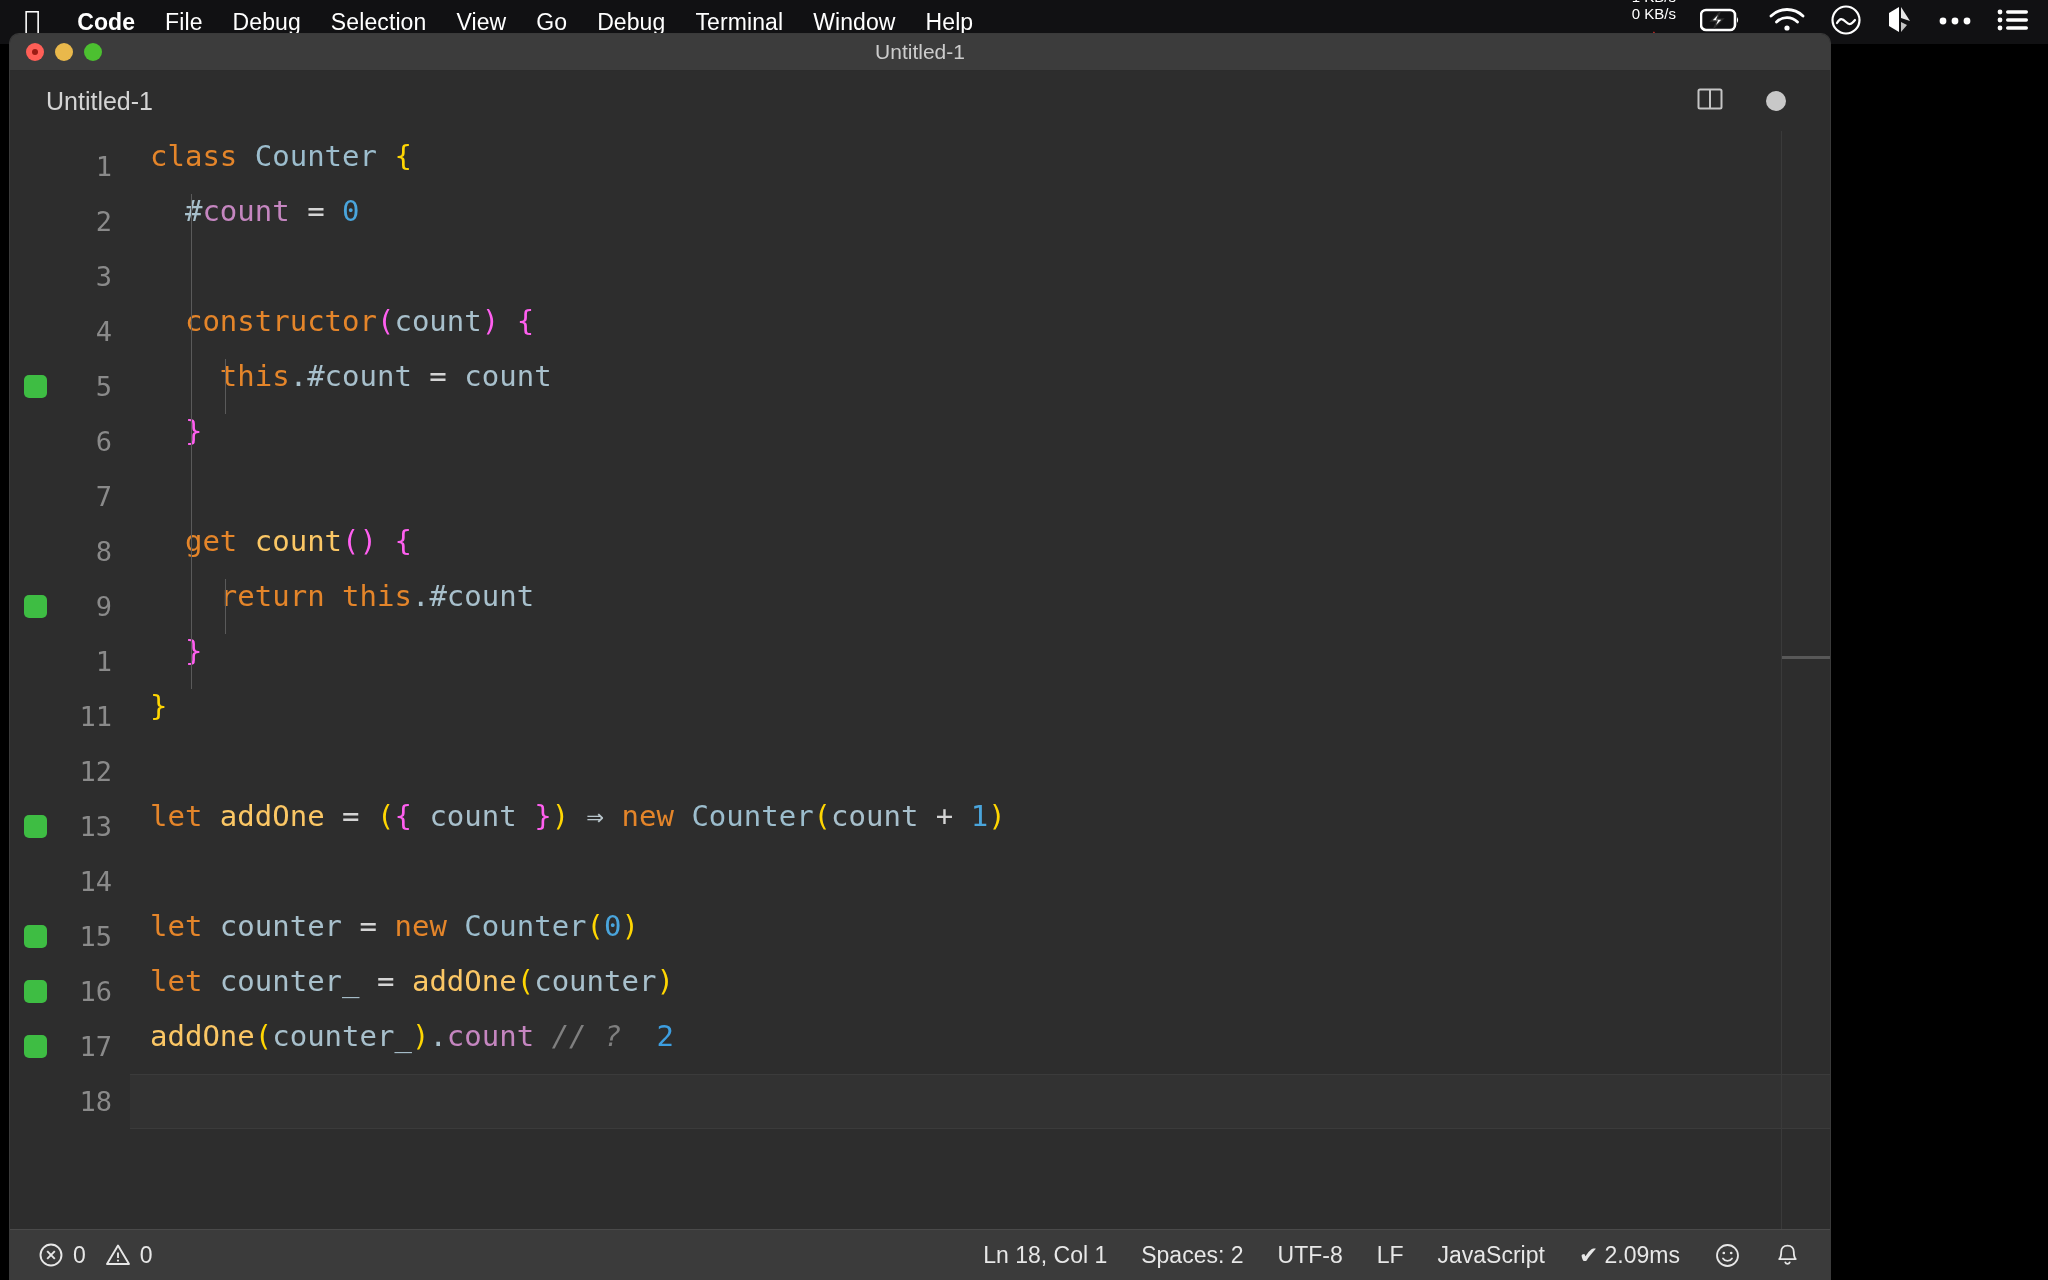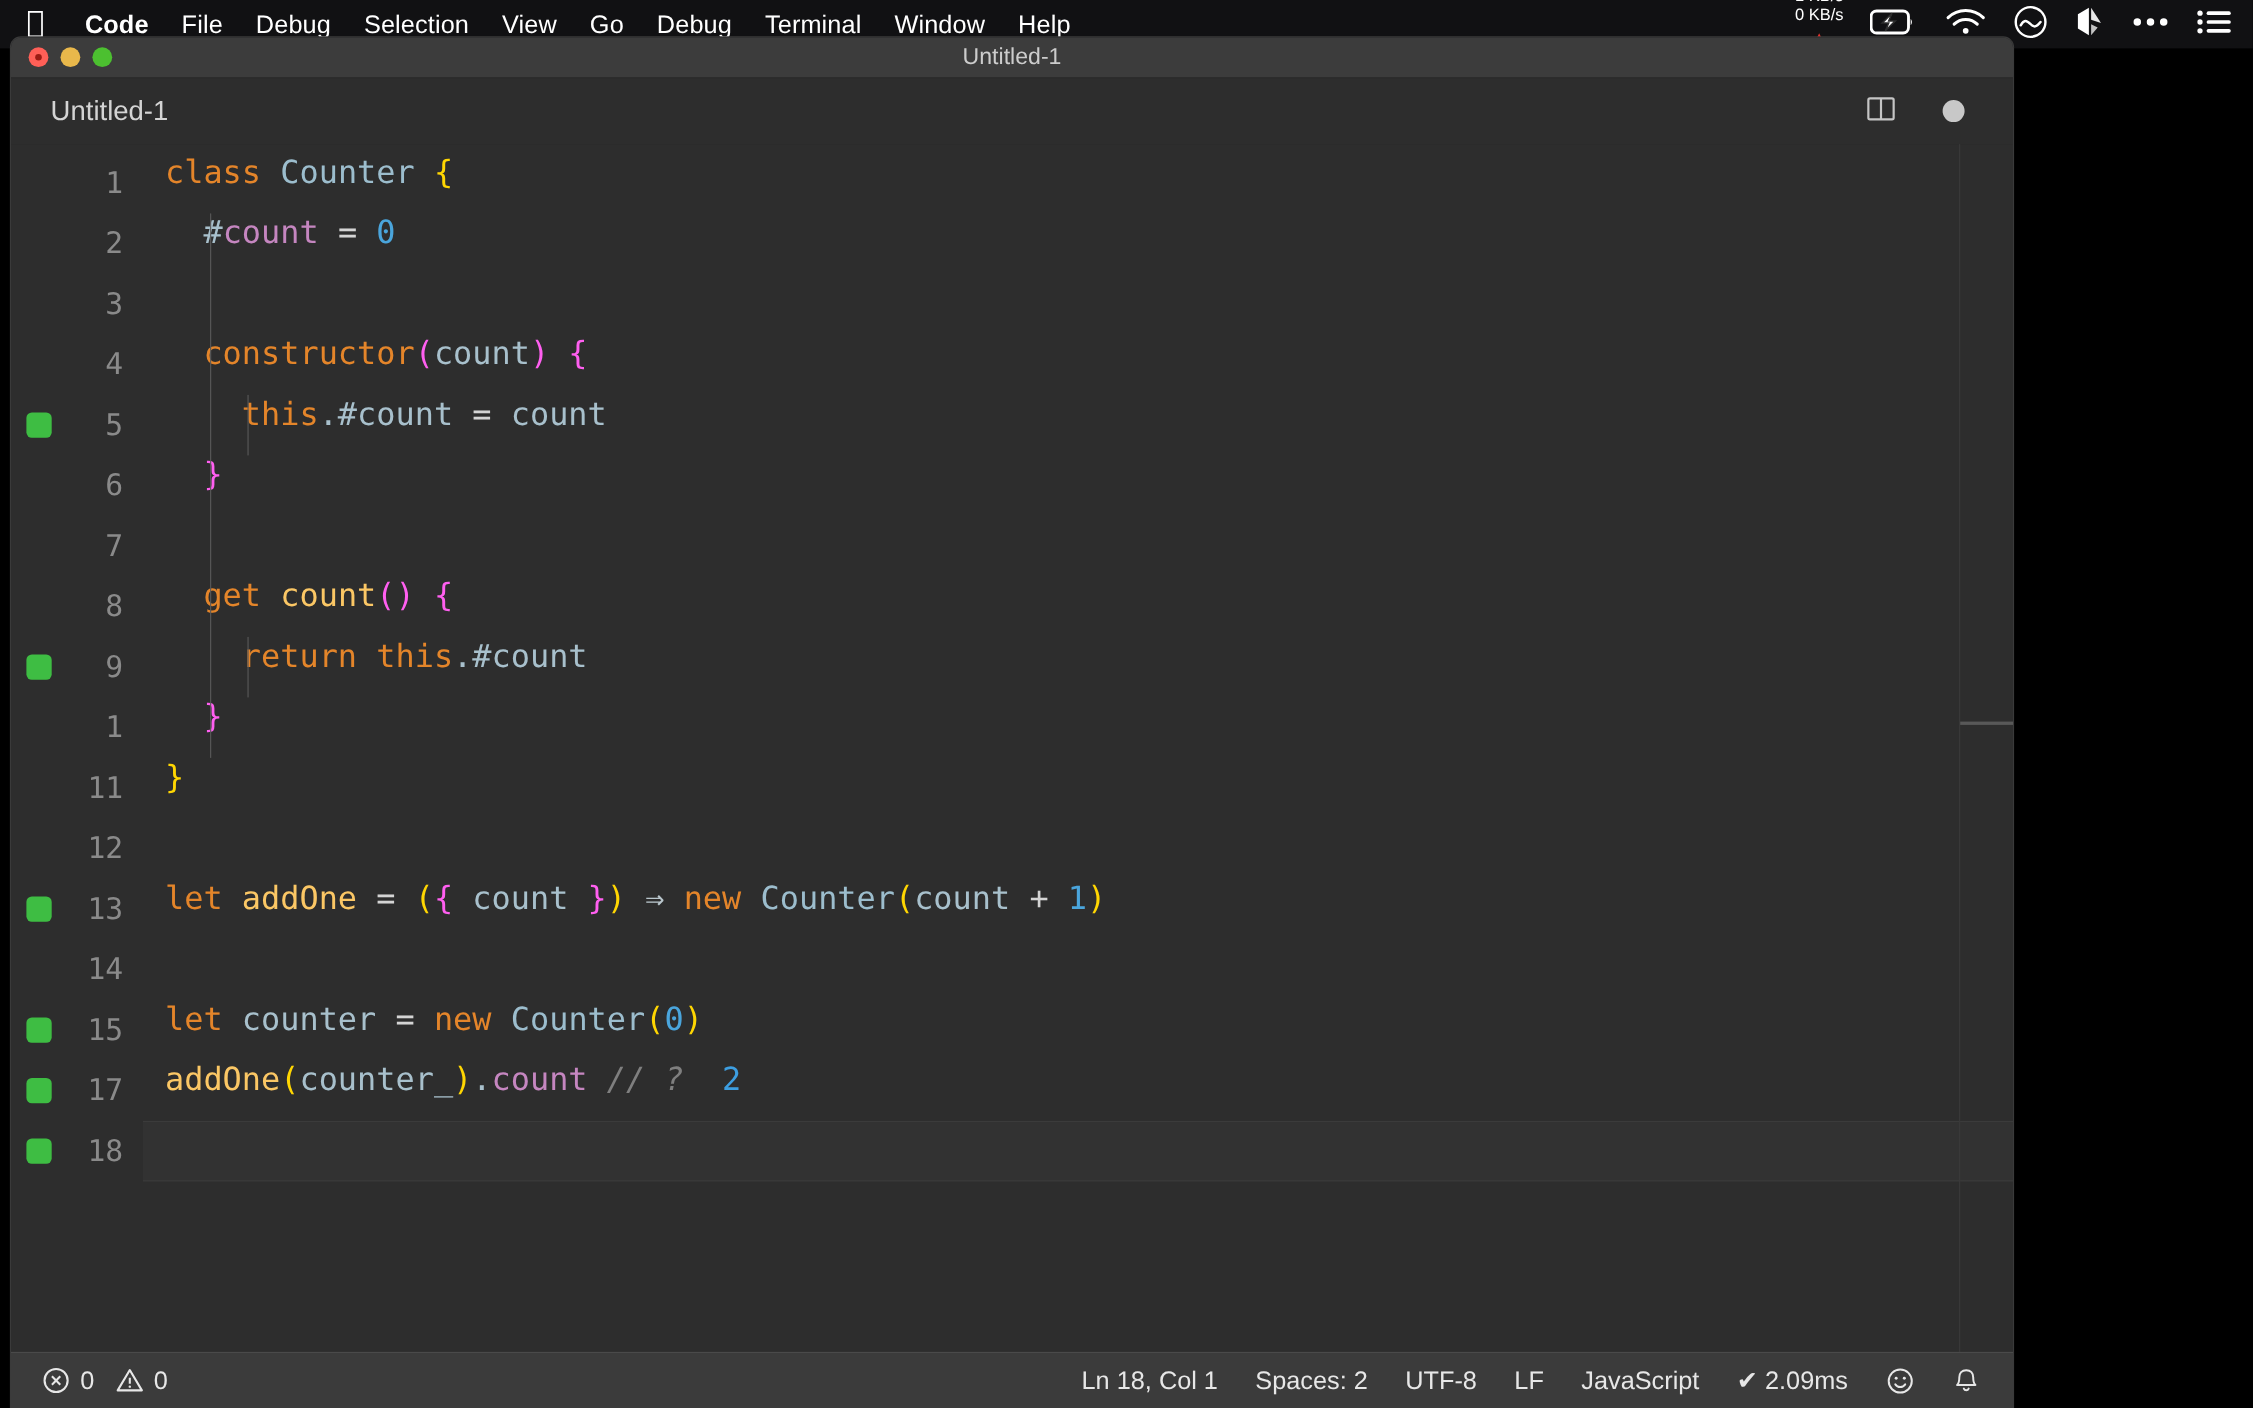--- a/index.html
+++ b/index.html
@@ -320,20 +320,21 @@
         <div class="line"><div class="lnum">6</div><div class="ltext-wrap"><span class="ltext"><span class="t-op">  </span><span class="t-br-m">}</span></span></div></div>
         <div class="line"><div class="lnum">7</div><div class="ltext-wrap"><span class="ltext"></span></div></div>
         <div class="line"><div class="lnum">8</div><div class="ltext-wrap"><span class="ltext"><span class="t-op">  </span><span class="t-key">get</span><span class="t-op"> </span><span class="t-fn">count</span><span class="t-br-m">()</span><span class="t-op"> </span><span class="t-br-m">{</span></span></div></div>
         <div class="line"><div class="lnum">9</div><div class="ltext-wrap"><span class="ltext"><span class="t-op">    </span><span class="t-key">return</span><span class="t-op"> </span><span class="t-key">this</span><span class="t-var">.#count</span></span></div></div>
         <div class="line"><div class="lnum">1</div><div class="ltext-wrap"><span class="ltext"><span class="t-op">  </span><span class="t-br-m">}</span></span></div></div>
         <div class="line"><div class="lnum">11</div><div class="ltext-wrap"><span class="ltext"><span class="t-br-y">}</span></span></div></div>
         <div class="line"><div class="lnum">12</div><div class="ltext-wrap"><span class="ltext"></span></div></div>
         <div class="line"><div class="lnum">13</div><div class="ltext-wrap"><span class="ltext"><span class="t-key">let</span><span class="t-op"> </span><span class="t-fn">addOne</span><span class="t-op"> = </span><span class="t-br-y">(</span><span class="t-br-m">{</span><span class="t-var"> count </span><span class="t-br-m">}</span><span class="t-br-y">)</span><span class="t-op"> </span><span class="t-arrow">⇒</span><span class="t-op"> </span><span class="t-key">new</span><span class="t-op"> </span><span class="t-type">Counter</span><span class="t-br-y">(</span><span class="t-var">count</span><span class="t-op"> + </span><span class="t-num">1</span><span class="t-br-y">)</span></span></div></div>
         <div class="line"><div class="lnum">14</div><div class="ltext-wrap"><span class="ltext"></span></div></div>
         <div class="line"><div class="lnum">15</div><div class="ltext-wrap"><span class="ltext"><span class="t-key">let</span><span class="t-op"> </span><span class="t-var">counter</span><span class="t-op"> = </span><span class="t-key">new</span><span class="t-op"> </span><span class="t-type">Counter</span><span class="t-br-y">(</span><span class="t-num">0</span><span class="t-br-y">)</span></span></div></div>
+        <div class="line"><div class="lnum">16</div><div class="ltext-wrap"><span class="ltext"><span class="t-key">let</span><span class="t-op"> </span><span class="t-var">counter_</span><span class="t-op"> = </span><span class="t-fn">addOne</span><span class="t-br-y">(</span><span class="t-var">counter</span><span class="t-br-y">)</span></span></div></div>
         <div class="line"><div class="lnum">17</div><div class="ltext-wrap"><span class="ltext"><span class="t-fn">addOne</span><span class="t-br-y">(</span><span class="t-var">counter_</span><span class="t-br-y">)</span><span class="t-var">.</span><span class="t-prop">count</span><span class="t-op"> </span><span class="t-comment">// ?</span><span class="t-op">  </span><span class="t-val">2</span></span></div></div>
         <div class="line current"><div class="lnum">18</div><div class="ltext-wrap"><span class="ltext"></span></div></div>
       </div>
     <div id="vscroll">
       <div class="shadowline"></div>
     </div>
   <div class="iguide" style="left: 181px; top: 63px; height: 495px;"></div>
       <div class="iguide" style="left: 215px; top: 228px; height: 55px;"></div>
       <div class="iguide" style="left: 215px; top: 448px; height: 55px;"></div>
     </div>

